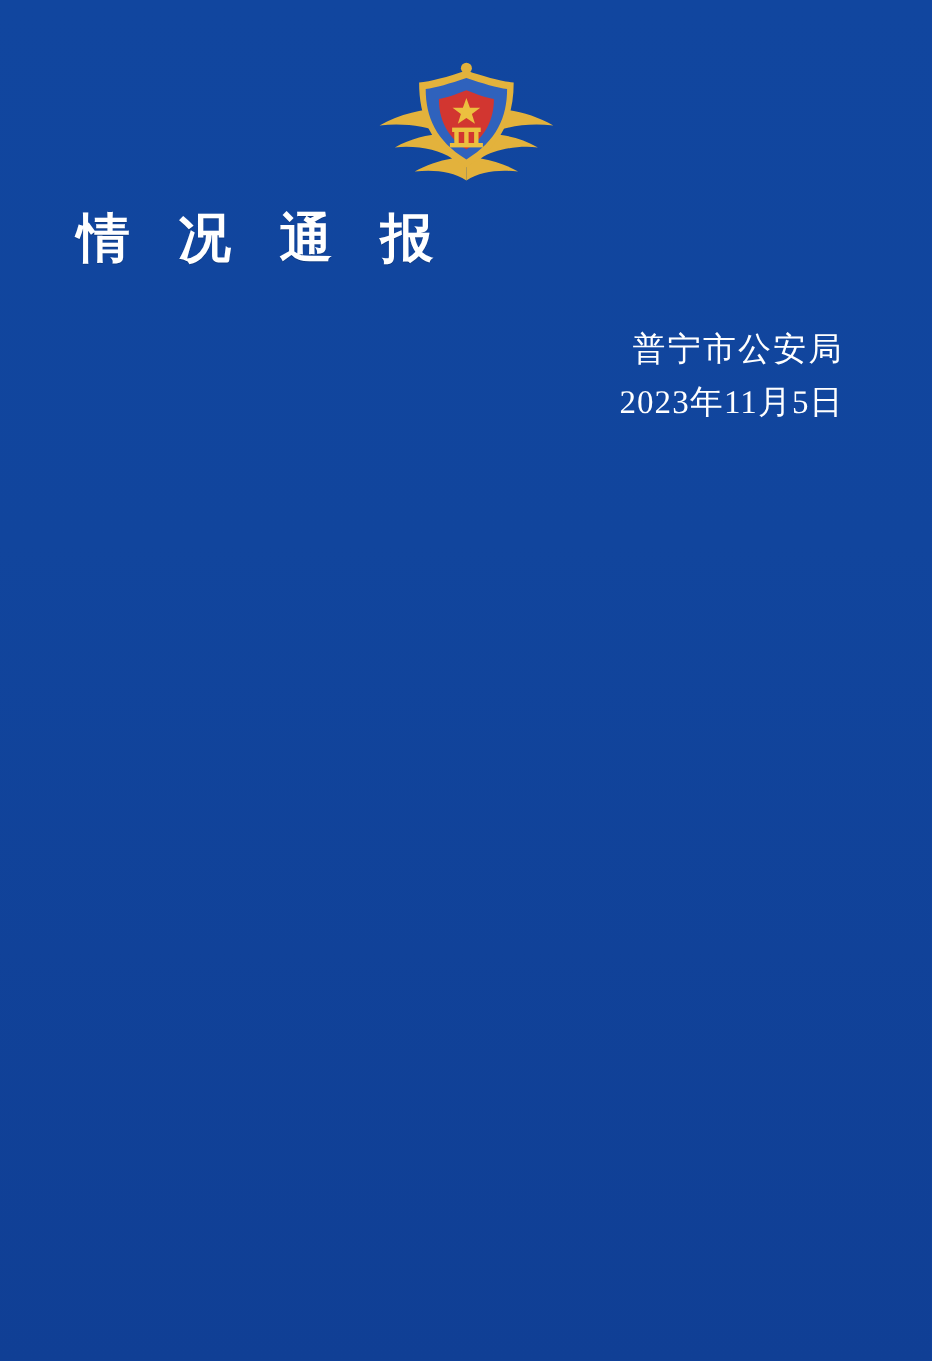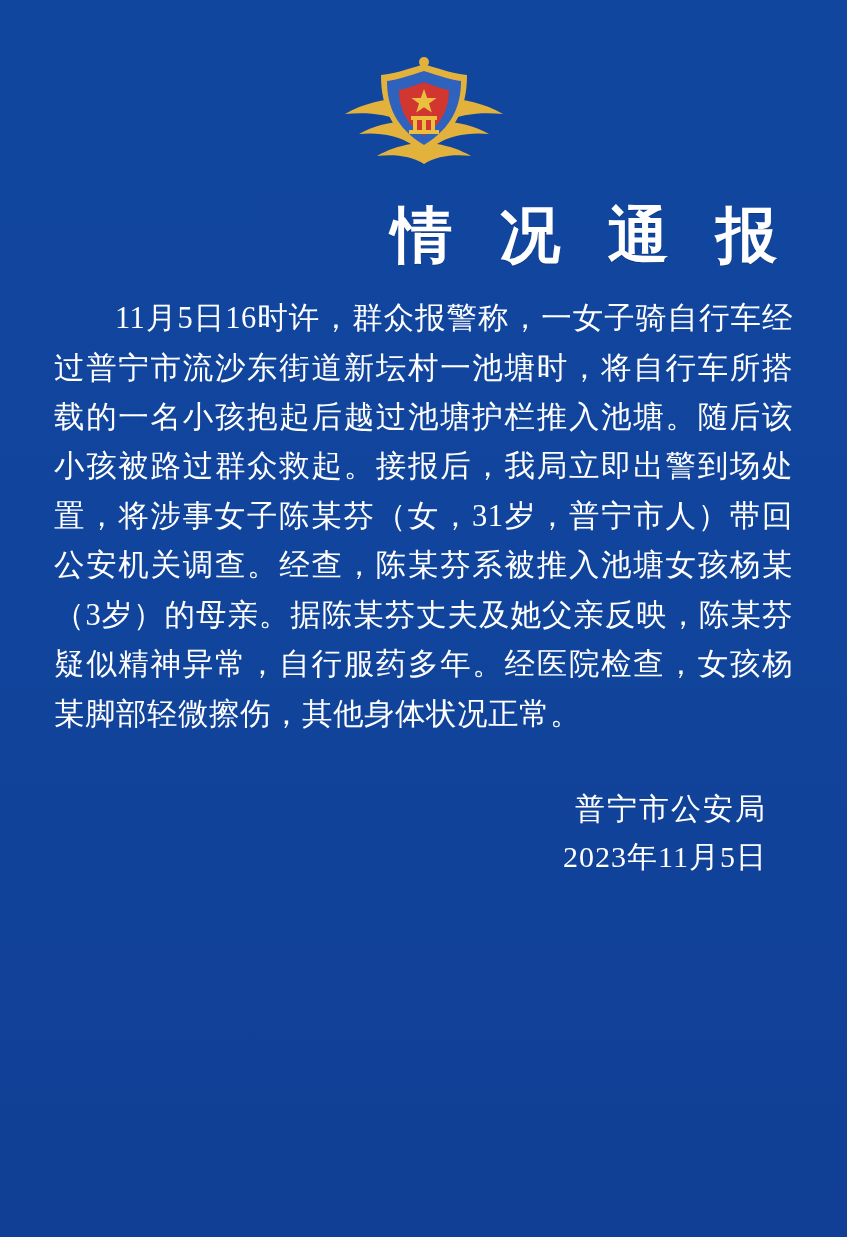--- a/index.html
+++ b/index.html
@@ -33,23 +33,23 @@
   }
   .emblem {
     width: 190px;
     height: 118px;
     position: relative;
   }
   .emblem svg { display: block; }
 
   
   .title {
-    margin-top: 24px;
-    text-align: right;
-    font-size: 61px;
+    margin-top: 14px;
+    text-align: left;
+    font-size: 48px;
     font-weight: bold;
     letter-spacing: 16px;
     text-indent: 16px;
     line-height: 1.25;
     color: #ffffff;
     font-family: "Liberation Serif", "DejaVu Serif", serif;
     text-shadow: 0 1px 0 rgba(0,0,0,0.18);
   }
 
   
@@ -107,21 +107,20 @@
         <rect x="80" y="74" width="30" height="4" fill="#ecc03f"></rect>
 
         <circle cx="95" cy="6" r="5" fill="#e3b23c"></circle>
       </svg>
     </div>
   </div>
 
   <div class="title">情 况 通 报</div>
 
   <div class="body-text">
-    <p class="para">11月5日16时许，群众报警称，一女子骑自行车经过普宁市流沙东街道新坛村一池塘时，将自行车所搭载的一名小孩抱起后越过池塘护栏推入池塘。随后该小孩被路过群众救起。接报后，我局立即出警到场处置，将涉事女子陈某芬（女，31岁，普宁市人）带回公安机关调查。经查，陈某芬系被推入池塘女孩杨某（3岁）的母亲。据陈某芬丈夫及她父亲反映，陈某芬疑似精神异常，自行服药多年。经医院检查，女孩杨某脚部轻微擦伤，其他身体状况正常。</p>
   </div>
 
   <div class="signature">
     <span class="sig-line">普宁市公安局</span>
     <span class="sig-line sig-date">2023年11月5日</span>
   </div>
 
 </div>
 
 </body></html>

